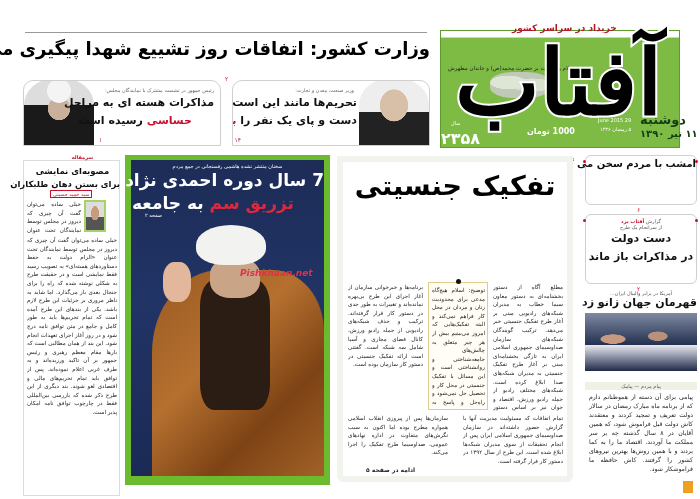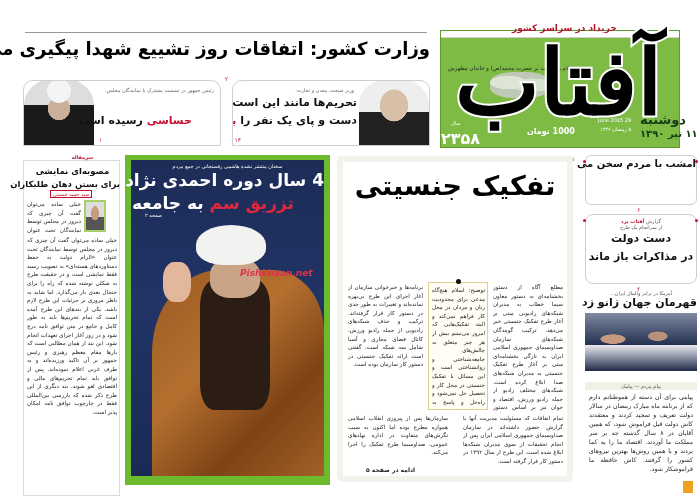--- a/index.html
+++ b/index.html
@@ -34,21 +34,21 @@
   .portrait.rouhani { left: 0; background: radial-gradient(circle at 50% 18%, #f4f4f4 0 18%, transparent 19%), radial-gradient(ellipse at 50% 45%, #c8b09a 0 22%, transparent 23%), linear-gradient(#ddd 0 40%, #1a1a1a 40%); }
   .portrait.minister { right: 0; background: radial-gradient(ellipse at 50% 40%, #d7bfa8 0 28%, transparent 29%), linear-gradient(#eee 0 50%, #222 50%); }
   .teaser-kicker { position: absolute; font-size: 5px; color: #666; white-space: nowrap; }
   .teaser-title { position: absolute; font-size: 11px; font-weight: bold; color: #111; white-space: nowrap; line-height: 18px; }
   .red { color: #c8102e; }
   .pgno { position: absolute; font-size: 6px; color: #c8102e; }
 
   
   .rcol-box { left: 585px; width: 112px; border: 1px solid #cfcfcf; border-radius: 6px; background: #fff; text-align: center; }
   .rbox1 { top: 155px; height: 50px; }
-  .rbox2 { top: 214px; height: 70px; border-radius: 8px; }
+  .rbox2 { top: 214px; height: 70px; }
   .rbox-title { font-size: 10px; font-weight: bold; line-height: 16px; white-space: nowrap; }
   .rbox-kicker { font-size: 5px; color: #555; white-space: nowrap; }
   .rbox-kicker .red { font-weight: bold; }
   .rdot { position: absolute; width: 3px; height: 3px; border-radius: 50%; background: #c8102e; }
 
   .sport-kicker { left: 586px; top: 290px; width: 110px; font-size: 5px; color: #555; text-align: center; white-space: nowrap; }
   .sport-title { left: 585px; top: 296px; width: 112px; font-size: 11px; font-weight: bold; text-align: right; white-space: nowrap; }
   .sport-photo { left: 585px; top: 313px; width: 112px; height: 58px; background: radial-gradient(ellipse at 25% 45%, #c59a80 0 10%, transparent 11%), radial-gradient(ellipse at 65% 40%, #b8917b 0 9%, transparent 10%), linear-gradient(180deg, #7f8aa2 0%, #23304f 55%, #e6e6ee 56%, #1f2a48 100%); }
   .sms-box { left: 585px; top: 382px; width: 112px; height: 100px; }
   .sms-label { font-size: 5px; color: #555; text-align: center; background: #eef2e4; padding: 1px 0; }
@@ -111,20 +111,21 @@
   <div class="teaser-title" style="right:72px;top:13px;">تحریم‌ها مانند این است که</div>
   <div class="teaser-title" style="right:72px;top:31px;">
     <span>دست و پای یک نفر را </span><span class="red">ببندند</span>
   </div>
   <div class="pgno" style="right:188px;bottom:2px;">۱۴</div>
 </div>
 
 <div class="abs teaser-box teaser-left">
   <div class="portrait rouhani"></div>
   <div class="teaser-kicker" style="right:6px;top:6px;">رئیس جمهور در نشست مشترک با نمایندگان مجلس:</div>
+  <div class="teaser-title" style="right:6px;top:13px;">مذاکرات هسته ای به مراحل</div>
   <div class="teaser-title" style="right:28px;top:31px;">
     <span class="red">حساسی</span><span> رسیده است</span>
   </div>
   <div class="pgno" style="left:75px;bottom:2px;">۱</div>
 </div>
 
 <div class="abs rcol-box rbox1">
   <div class="rbox-title">امشب با مردم سخن می گوید</div>
 </div>
 <div class="abs rdot" style="left:583px;top:160px;"></div>
@@ -169,21 +170,21 @@
 
 <div class="abs photo-frame"></div>
 <div class="abs photo-inner"></div>
 <div class="abs robe"></div>
 <div class="abs inner-robe"></div>
 <div class="abs face"></div>
 <div class="abs turban"></div>
 <div class="abs hand"></div>
 <div class="abs watermark">Pishkhaan.net</div>
 <div class="abs photo-kicker">سخنان منتشر نشده هاشمی رفسنجانی در جمع مردم</div>
-<div class="abs photo-headline1">4 سال دوره احمدی نژاد</div>
+<div class="abs photo-headline1">7 سال دوره احمدی نژاد</div>
 <div class="abs photo-headline2">
   <span style="color:#e0283c;">تزریق سم</span><span> به جامعه بود</span>
 </div>
 <div class="abs photo-ref">صفحه ۲</div>
 
 <div class="abs lcol-box"></div>
 <div class="abs lcol-header">سرمقاله</div>
 <div class="abs lcol-title">
   <div>مصوبه‌ای نمایشی</div>
   <div>برای بستن دهان طلبکاران</div>

